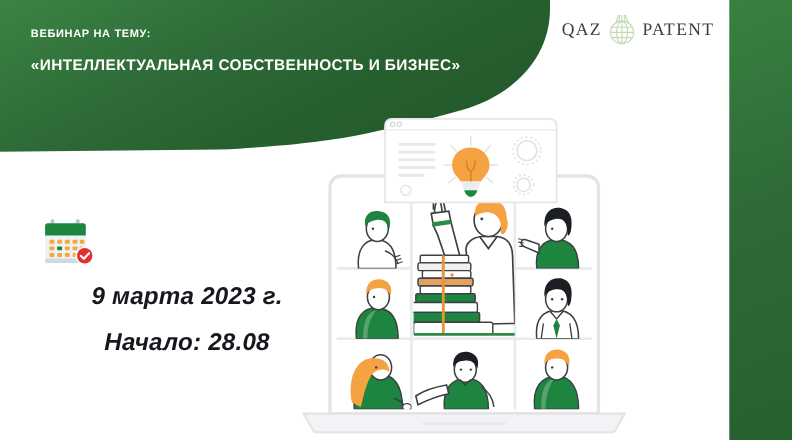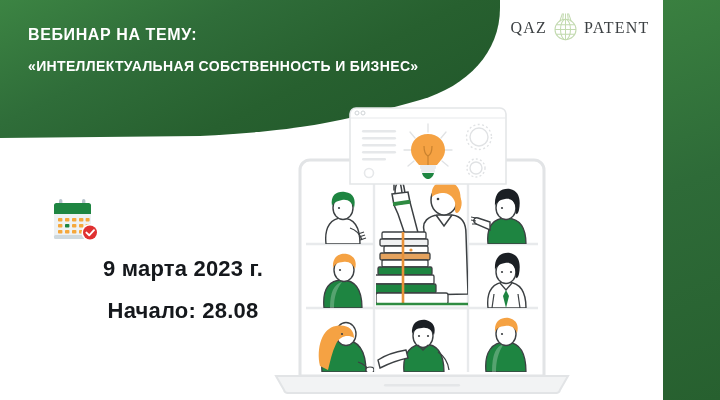--- a/index.html
+++ b/index.html
@@ -44,21 +44,21 @@
 
   .header-text-wrap {
     position: absolute;
     left: 28px;
     top: 26px;
     width: 430px;
     z-index: 5;
   }
   .title-main {
     color: #ffffff;
-    font-size: 16px;
+    font-size: 10px;
     font-weight: bold;
     letter-spacing: 0.6px;
     margin: 0 0 14px 0;
     white-space: nowrap;
   }
   .title-sub {
     color: #ffffff;
     font-size: 14px;
     font-weight: bold;
     letter-spacing: 0.35px;
@@ -87,24 +87,25 @@
   .logo-emblem {
     width: 27px;
     height: 30px;
     margin: 0 5px;
     display: block;
   }
 
   
   .date-block {
     position: absolute;
-    left: 43px;
+    left: 30px;
     top: 196px;
     width: 280px;
     z-index: 5;
+    font-style: italic;
   }
   .cal-icon {
     width: 52px;
     height: 50px;
     display: block;
     margin-left: 8px;
   }
   .date-line {
     text-align: center;
     font-size: 22px;

